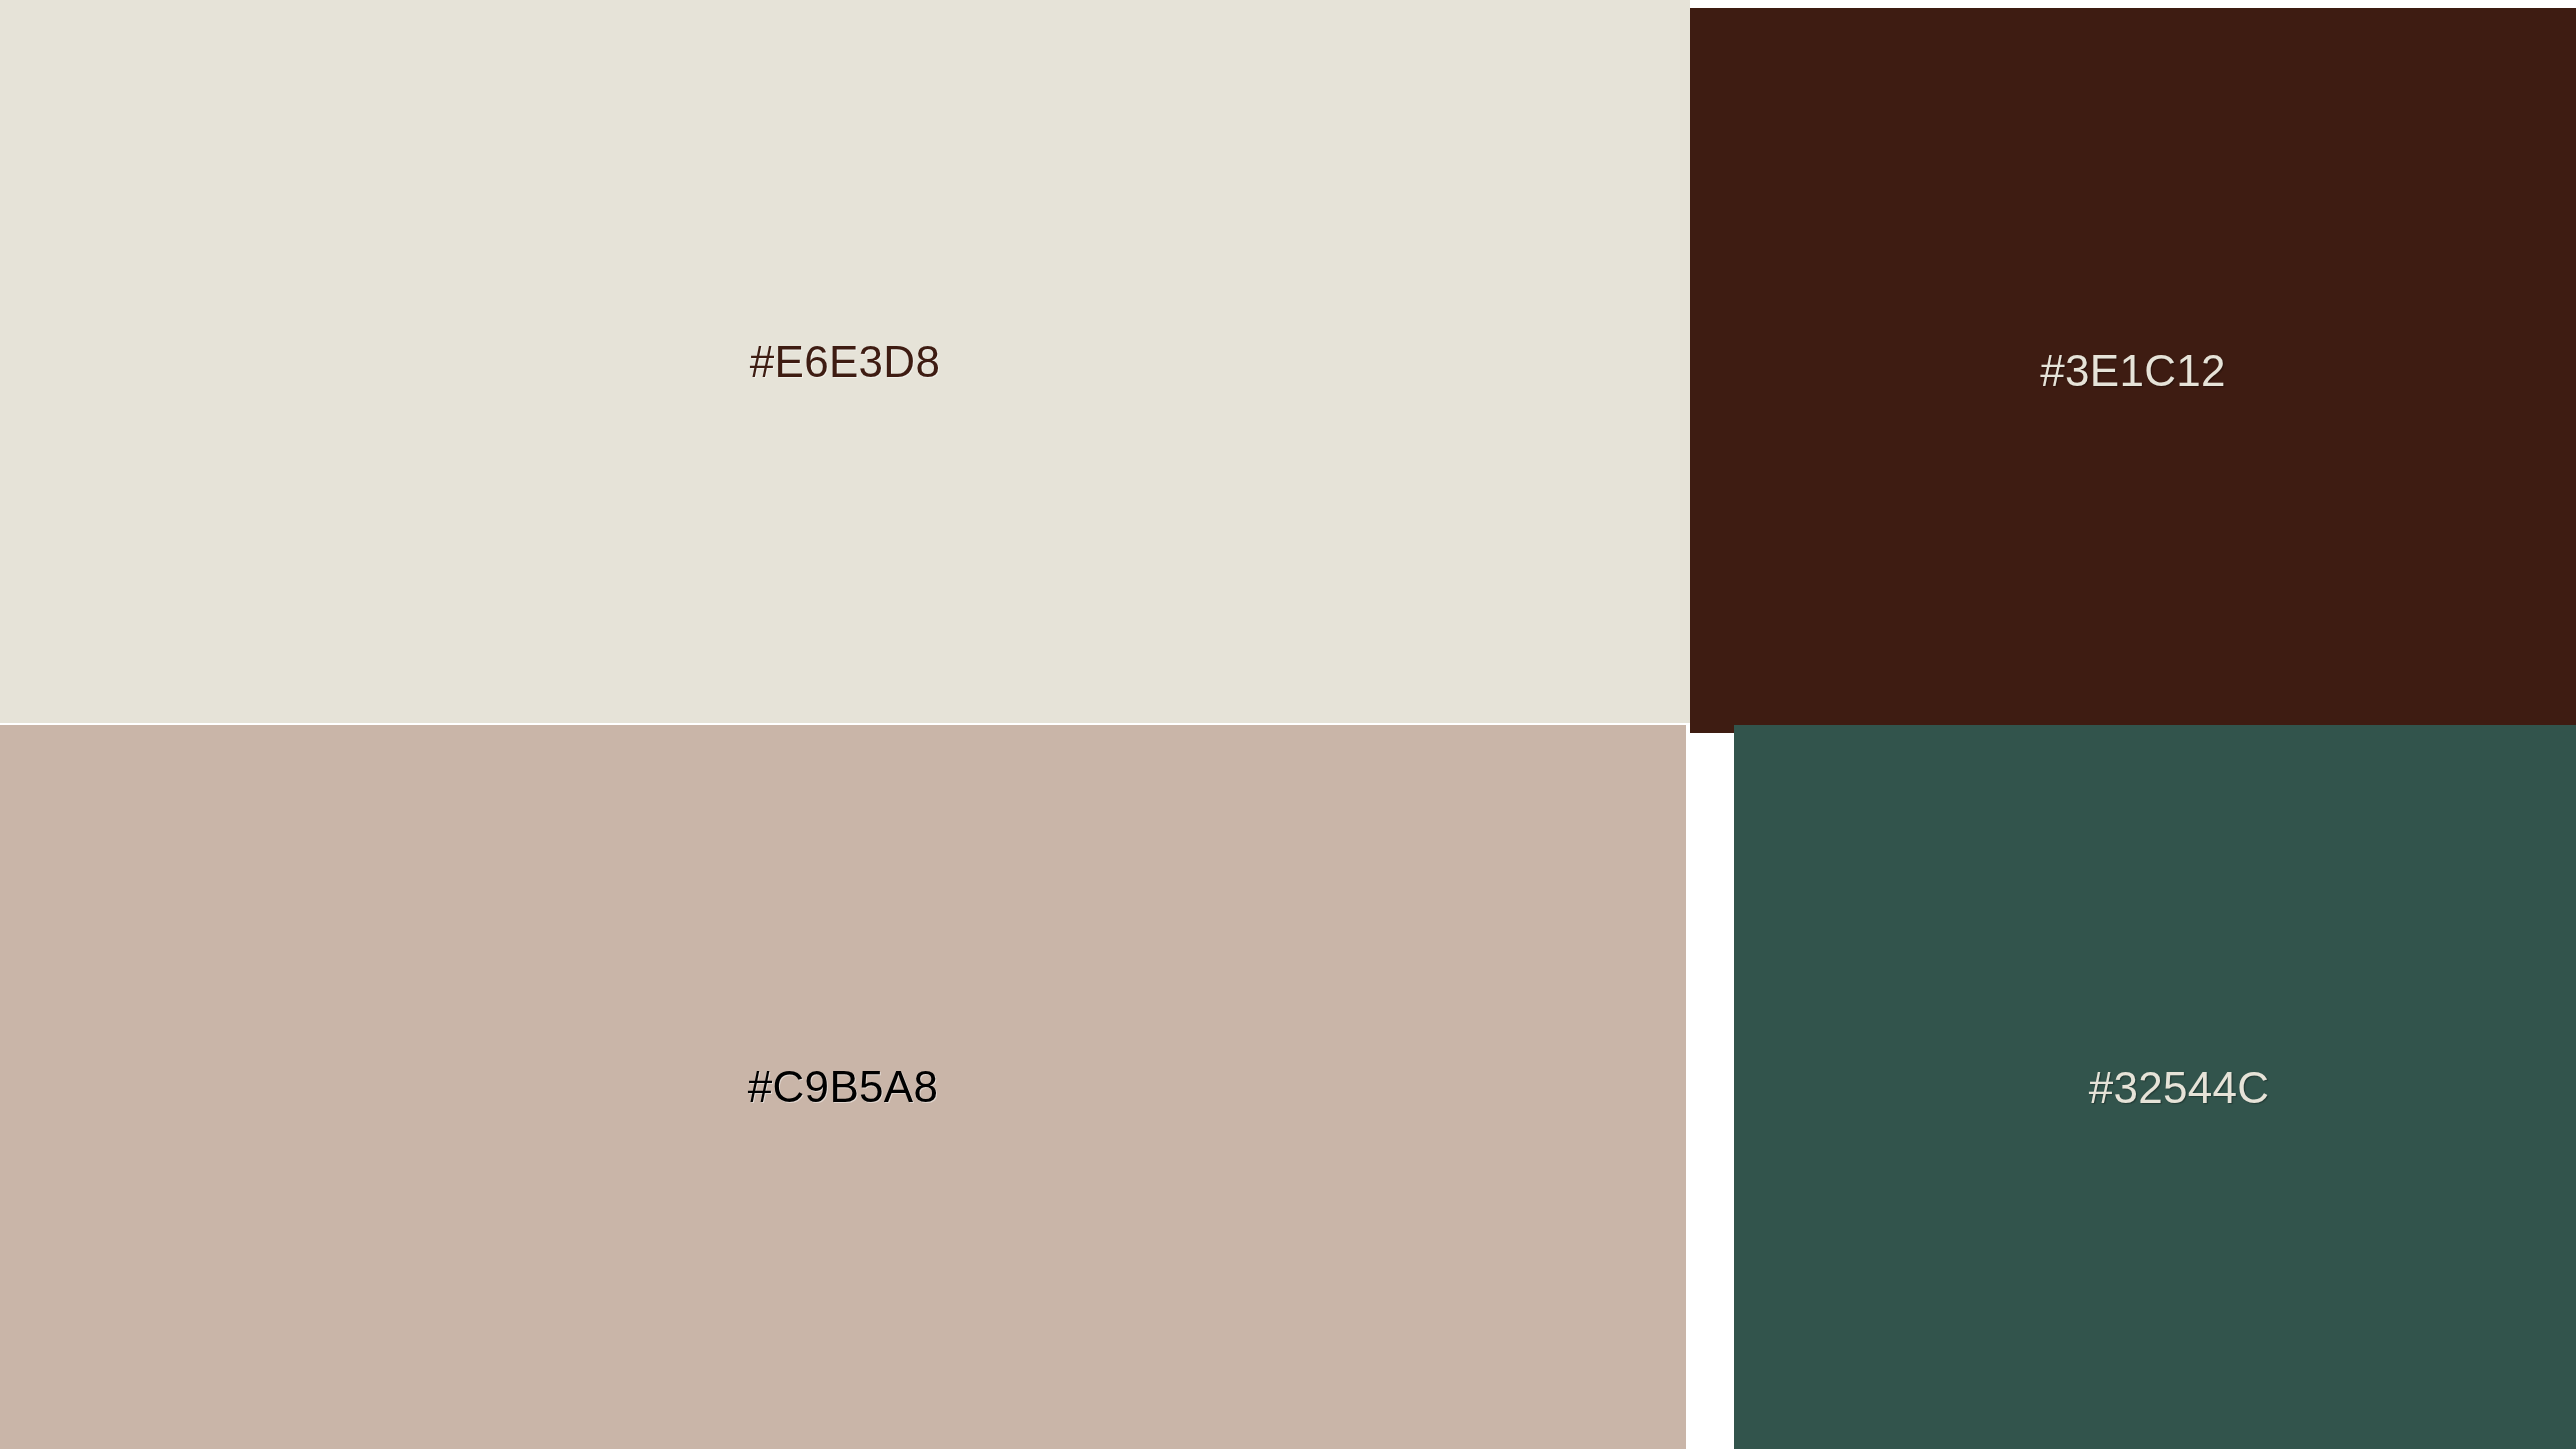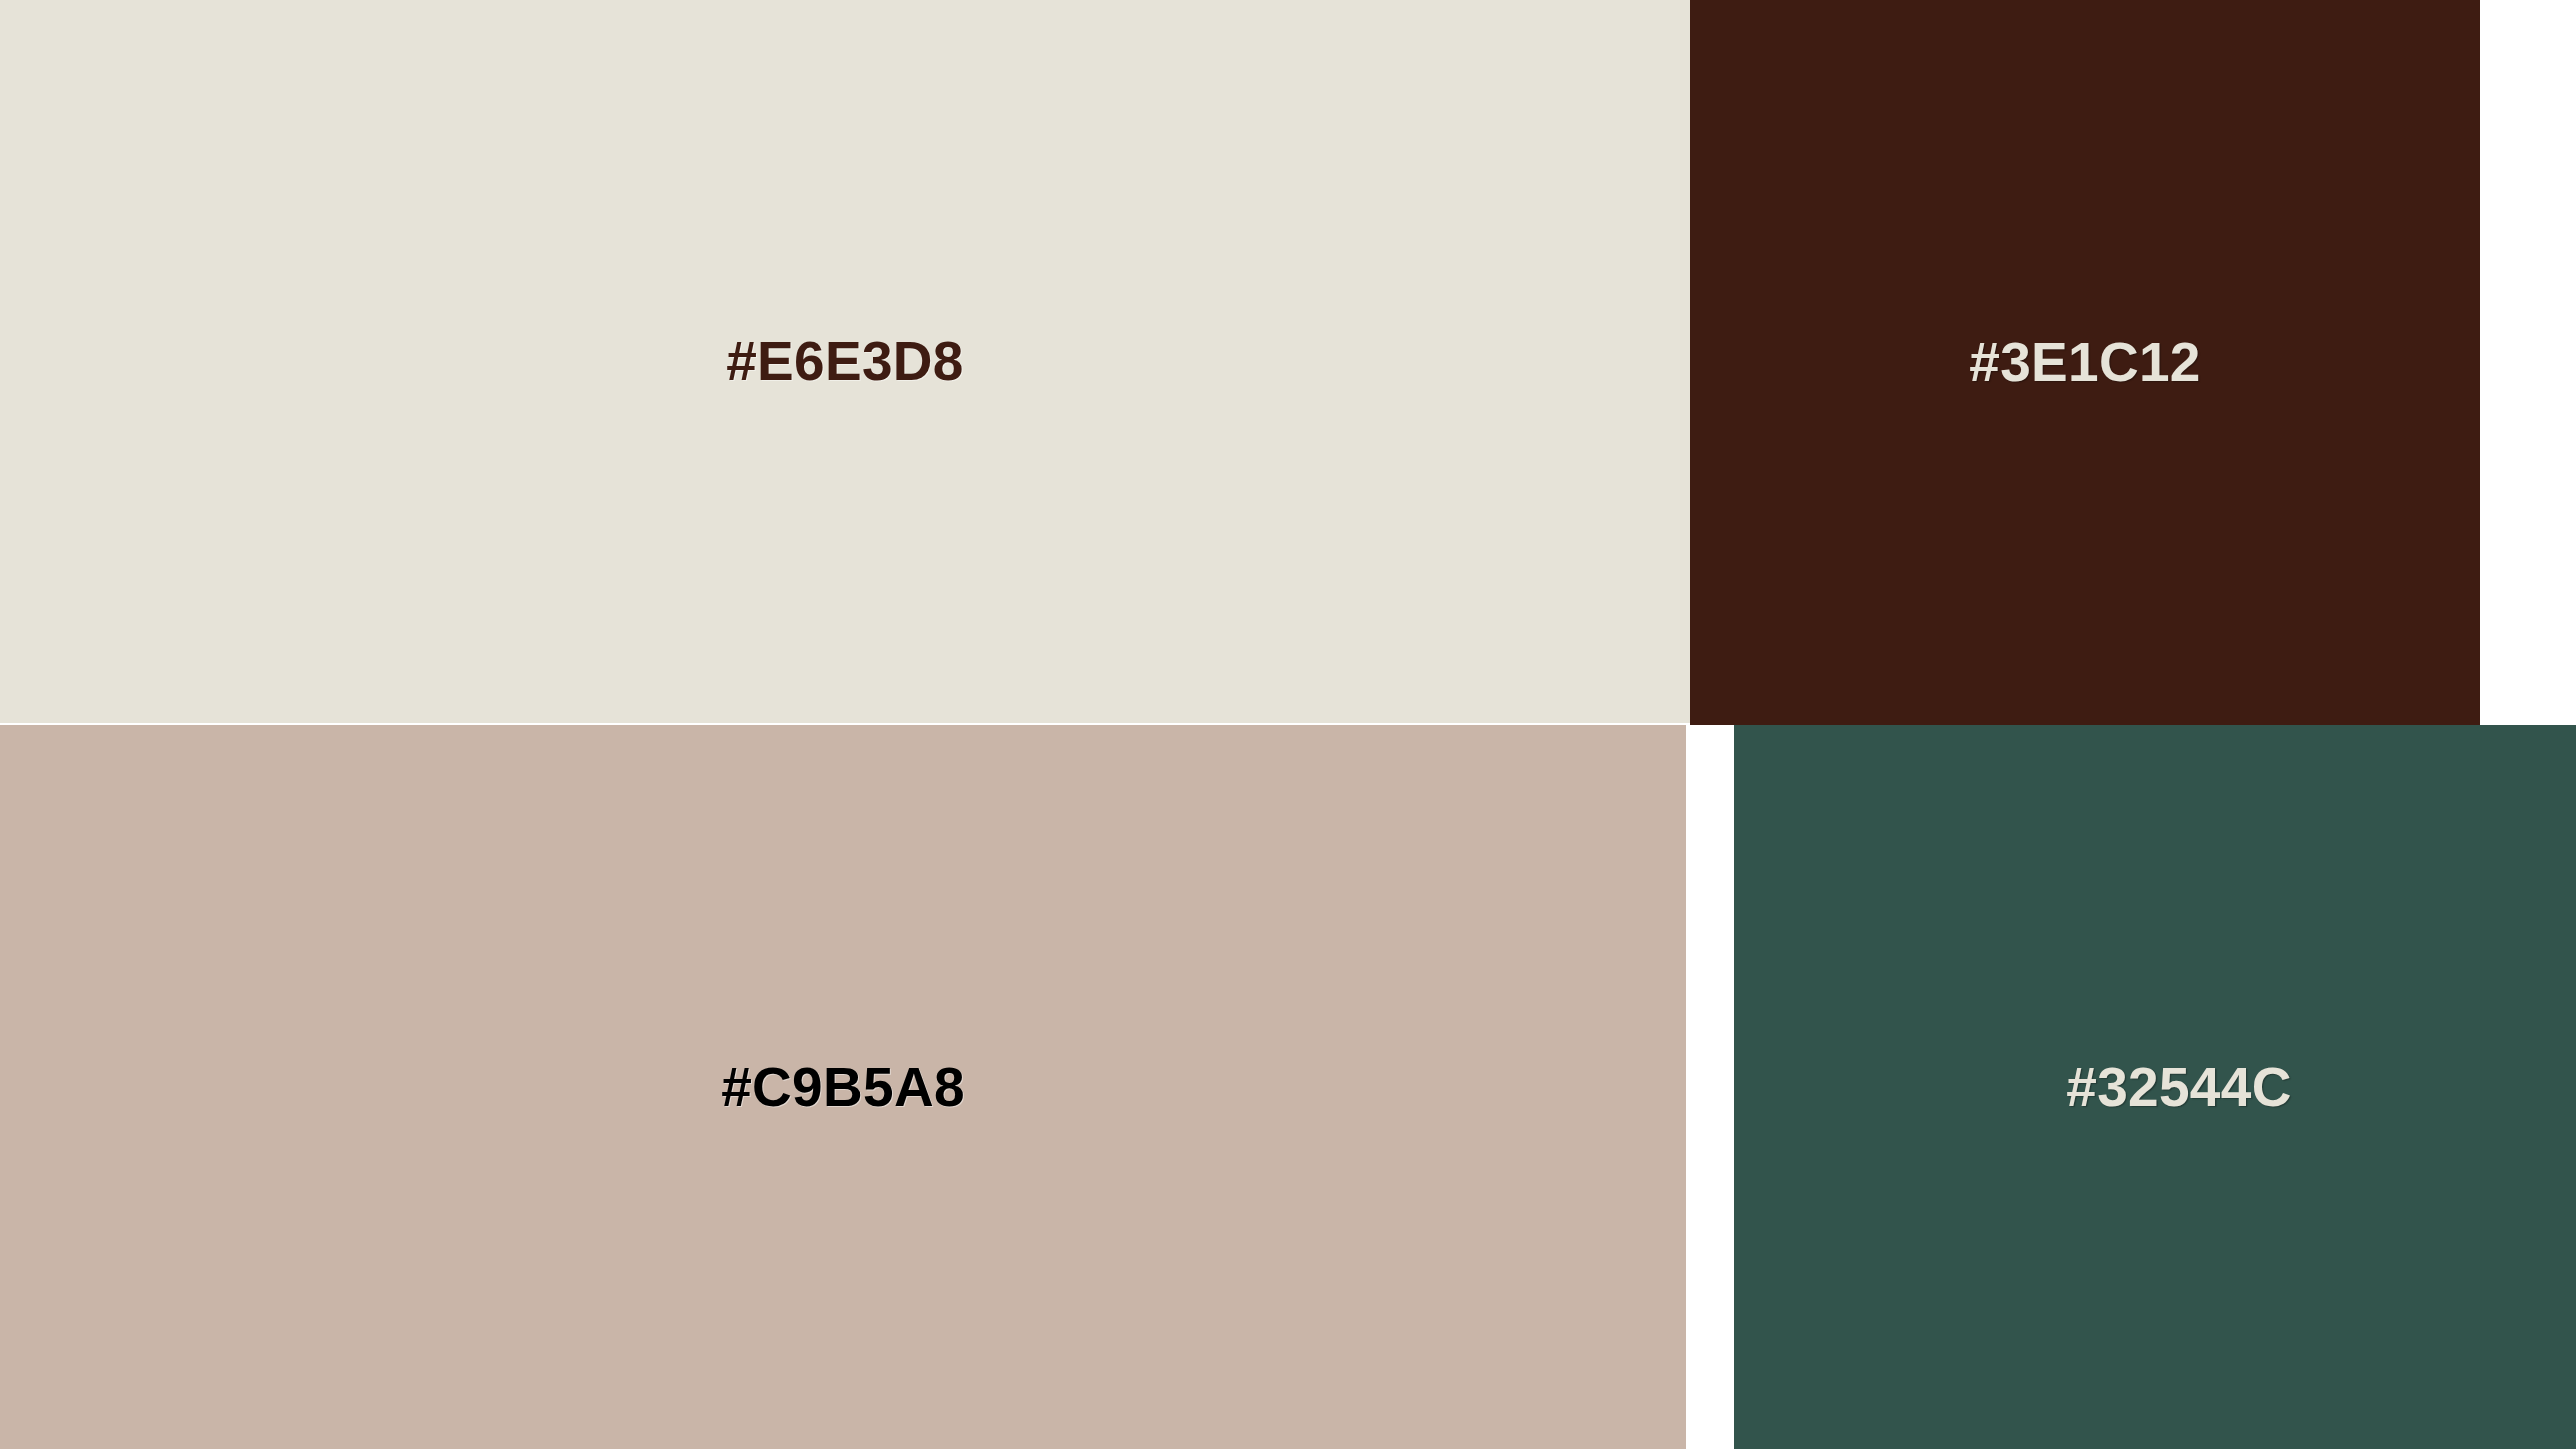--- a/index.html
+++ b/index.html
@@ -32,22 +32,22 @@
   .swatch-tl {
     left: 0px;
     top: 0px;
     width: 1690px;
     height: 723px;
   }
 
   
   .swatch-tr {
     left: 1690px;
-    top: 0px;
-    width: 790px;
+    top: 8px;
+    width: 886px;
     height: 725px;
   }
 
   
   .swatch-bl {
     left: 0px;
     top: 725px;
     width: 1686px;
     height: 724px;
   }
@@ -55,22 +55,22 @@
   
   .swatch-br {
     left: 1734px;
     top: 725px;
     width: 890px;
     height: 725px;
   }
 
   .swatch-label {
     font-family: "Liberation Sans", sans-serif;
-    font-size: 55px;
-    font-weight: 700;
+    font-size: 44px;
+    font-weight: 400;
     letter-spacing: 0.3px;
     line-height: 1;
     white-space: nowrap;
     user-select: none;
   }
 
   .label-on-light {
     color: #3E1C12;
     text-shadow: 1px 1px 0 rgba(255, 255, 255, 0.45);
   }

